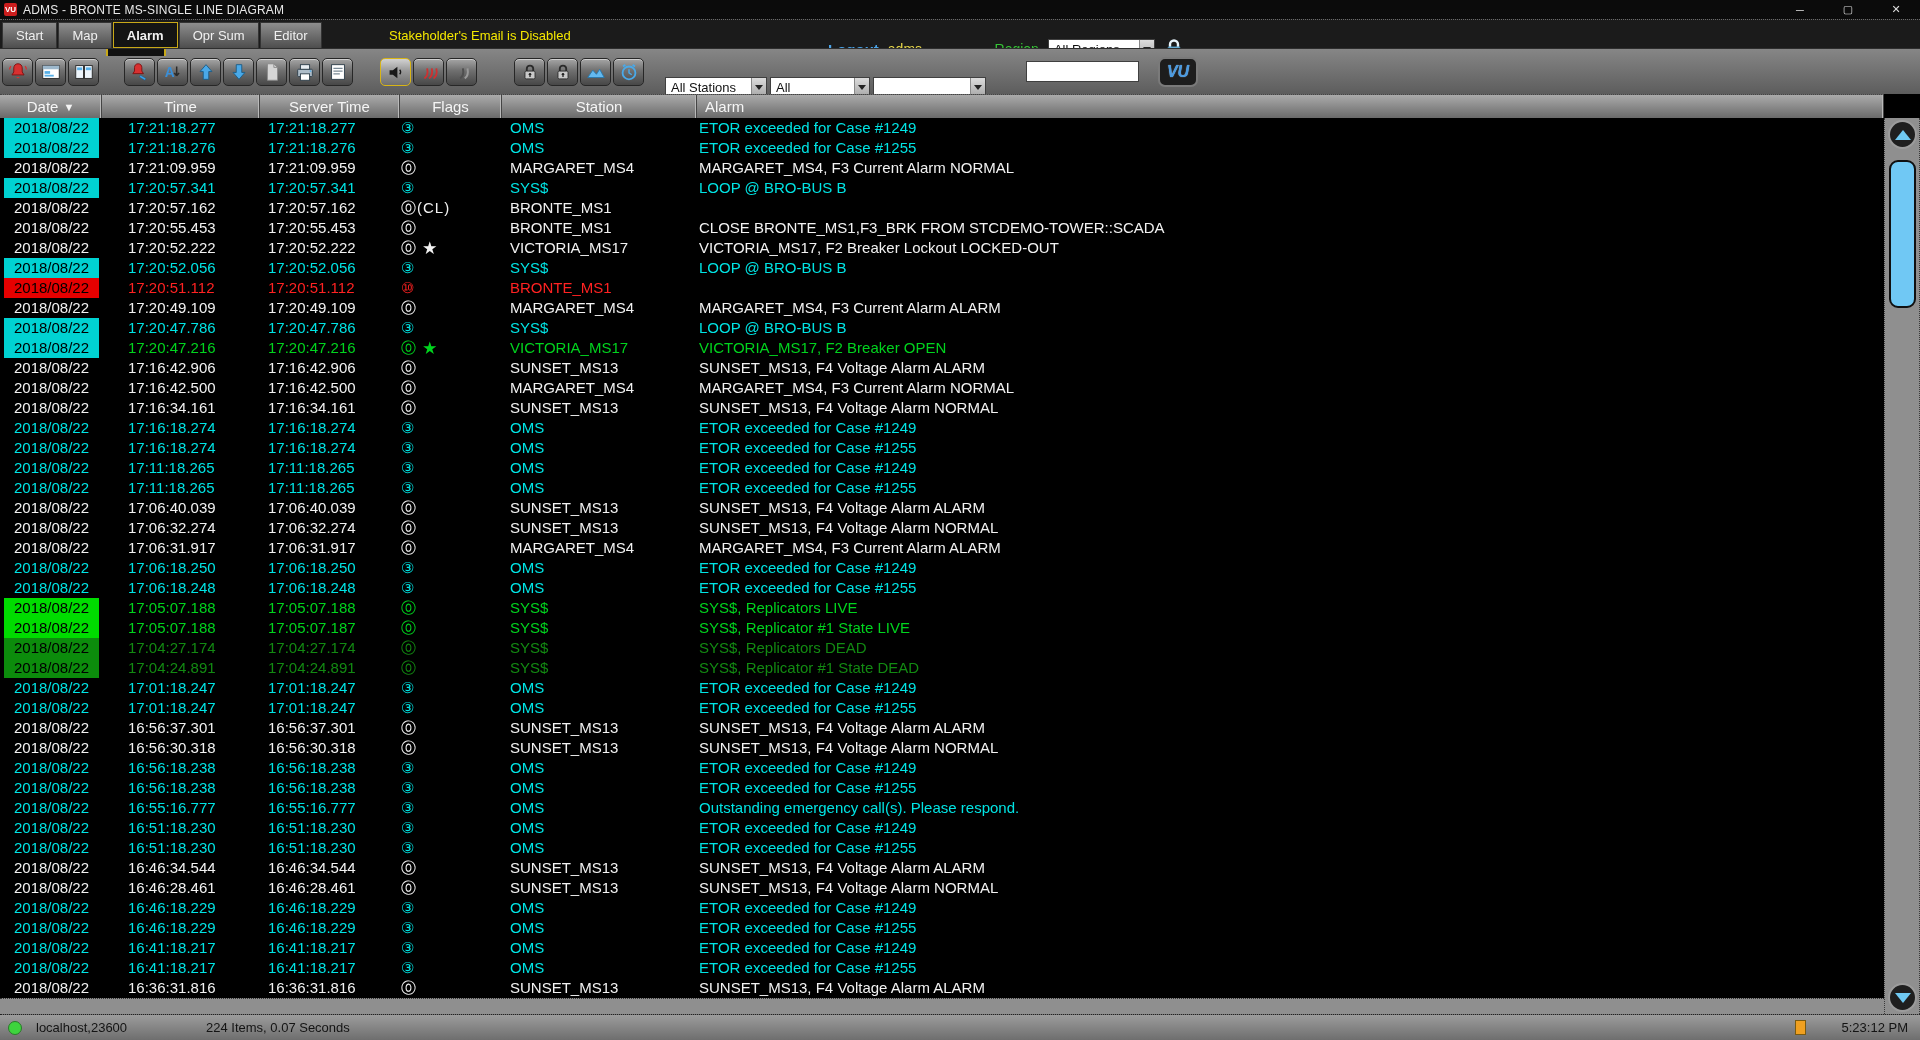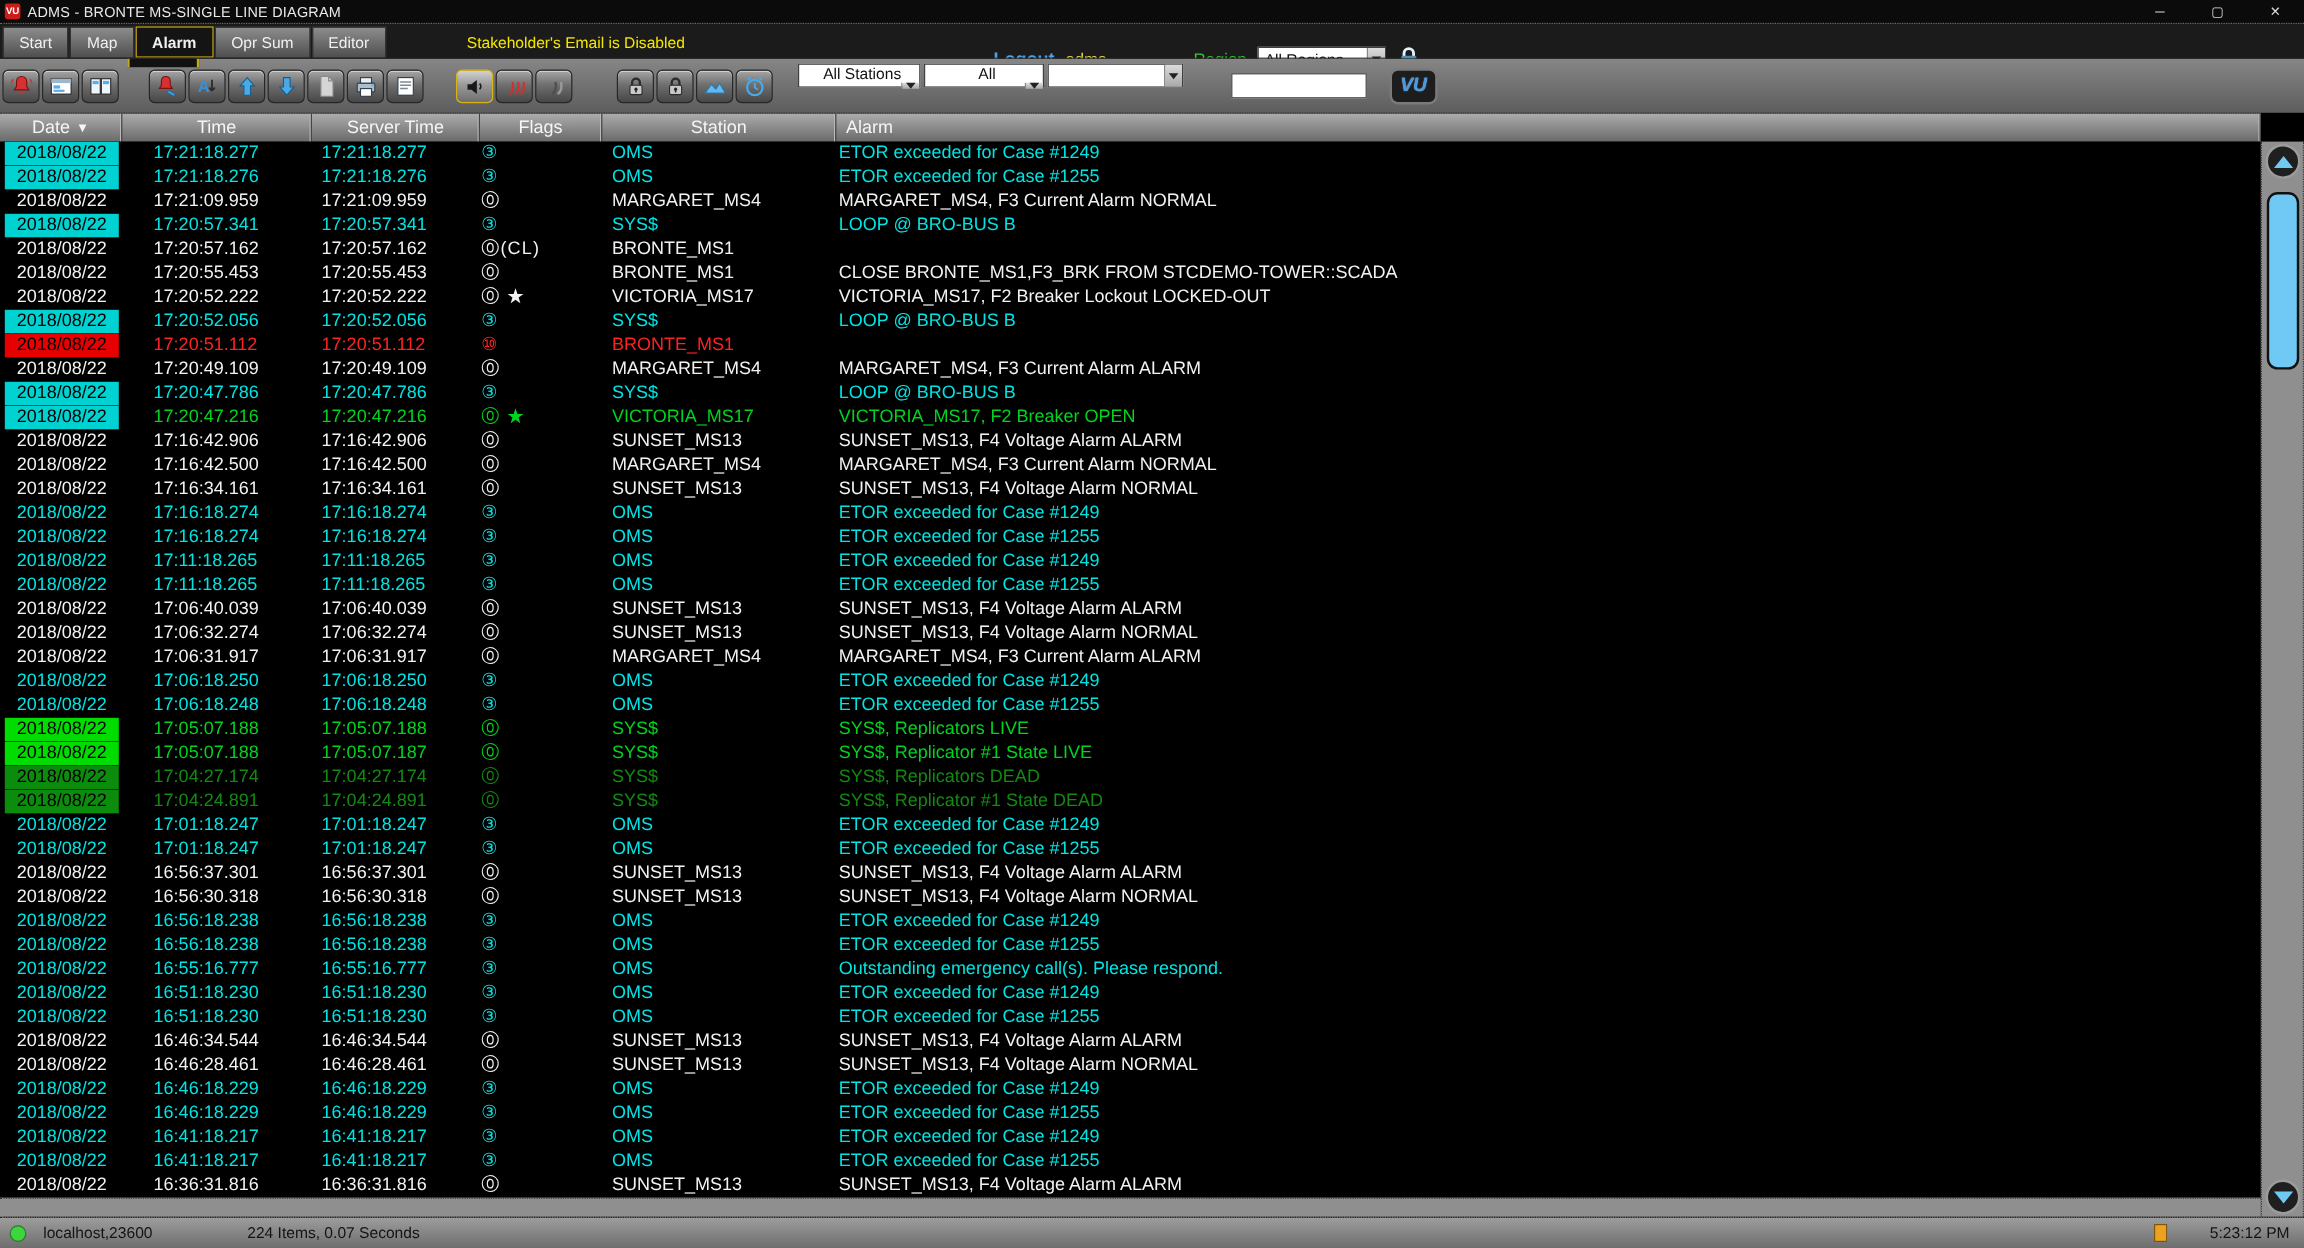--- a/index.html
+++ b/index.html
@@ -30,21 +30,21 @@
   .region-combo{width:107px;}
   .lockicon{width:20px;height:22px;}
 
   
   .toolbar{position:absolute;top:48px;left:0;right:0;height:46px;background:linear-gradient(#868686,#5d5d5d);border-top:1px solid #2e2e2e;}
   .notch{position:absolute;left:106px;top:0;width:60px;height:7px;background:#111;border-left:2px solid #c8a818;border-right:2px solid #c8a818;}
   .tgroup{position:absolute;top:9px;display:flex;gap:2px;}
   .tbtn{width:31px;height:28px;border:1px solid #272727;border-radius:5px;background:linear-gradient(#a6a6a6,#6f6f6f 45%,#474747);box-shadow:inset 0 1px 0 #cfcfcf;display:flex;align-items:center;justify-content:center;}
   .tbtn svg{width:22px;height:22px;}
   .tbtn.active{border:1px solid #d8b516;background:linear-gradient(#d2d2d2,#9a9a9a 45%,#6f6f6f);}
-  .tb-combo{position:absolute;top:4px;flex-direction:column;}
+  .tb-combo{position:absolute;top:28px;}
   .tb-input{position:absolute;top:12px;height:21px;background:#fff;border:1px solid #404040;font-size:13px;padding:0 5px;color:#111;}
   .vu-btn{position:absolute;top:8px;left:1158px;width:40px;height:30px;background:#1d1d1d;border:2px solid #7a7a7a;border-radius:7px;display:flex;align-items:center;justify-content:center;color:#4a9ae0;font-weight:bold;font-style:italic;font-size:16px;text-shadow:0 0 1px #9cc6ef;}
 
   
   .thead{position:absolute;top:94px;left:0;width:1884px;height:24px;display:grid;grid-template-columns:102px 158px 140px 102px 195px 1fr;background:linear-gradient(#ababab,#6a6a6a);border-top:1px dotted #444;}
   .hcell{display:flex;align-items:center;justify-content:center;color:#f5f5f5;font-size:15px;border-right:1px solid #454545;box-shadow:inset -1px 0 0 #b9b9b9;white-space:nowrap;}
   .hcell.left{justify-content:flex-start;padding-left:8px;}
   .sort{font-size:11px;margin-left:5px;}
 
   

